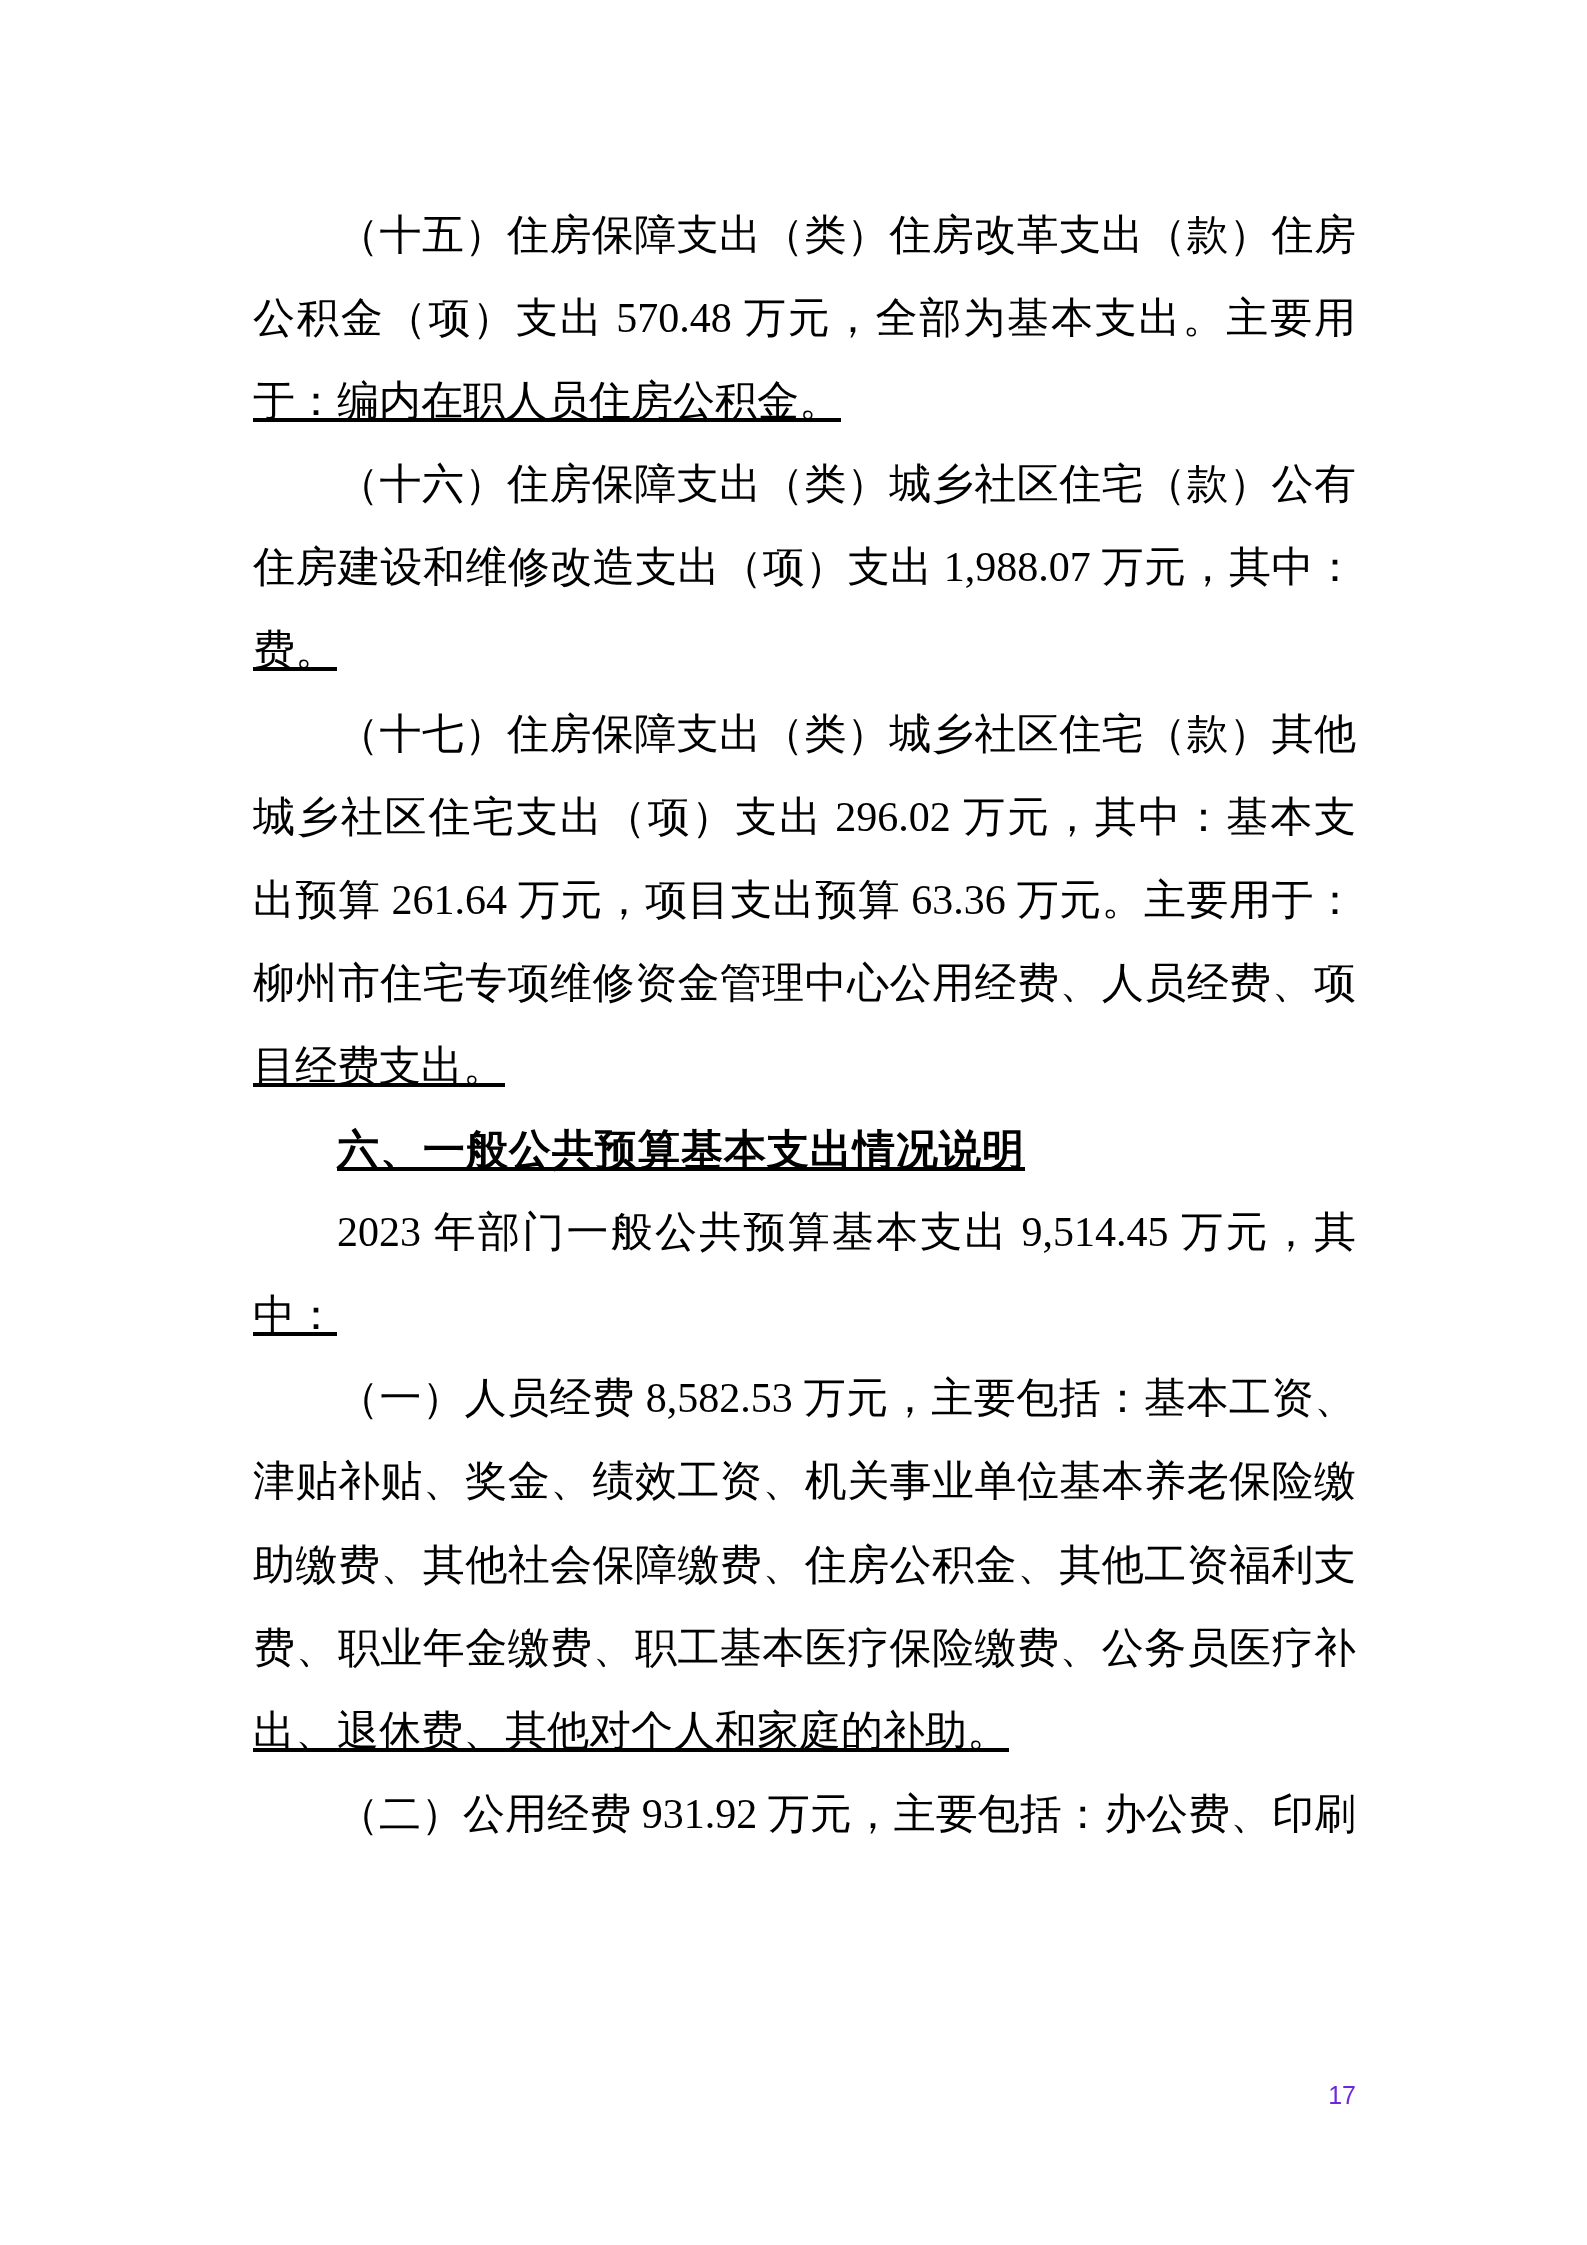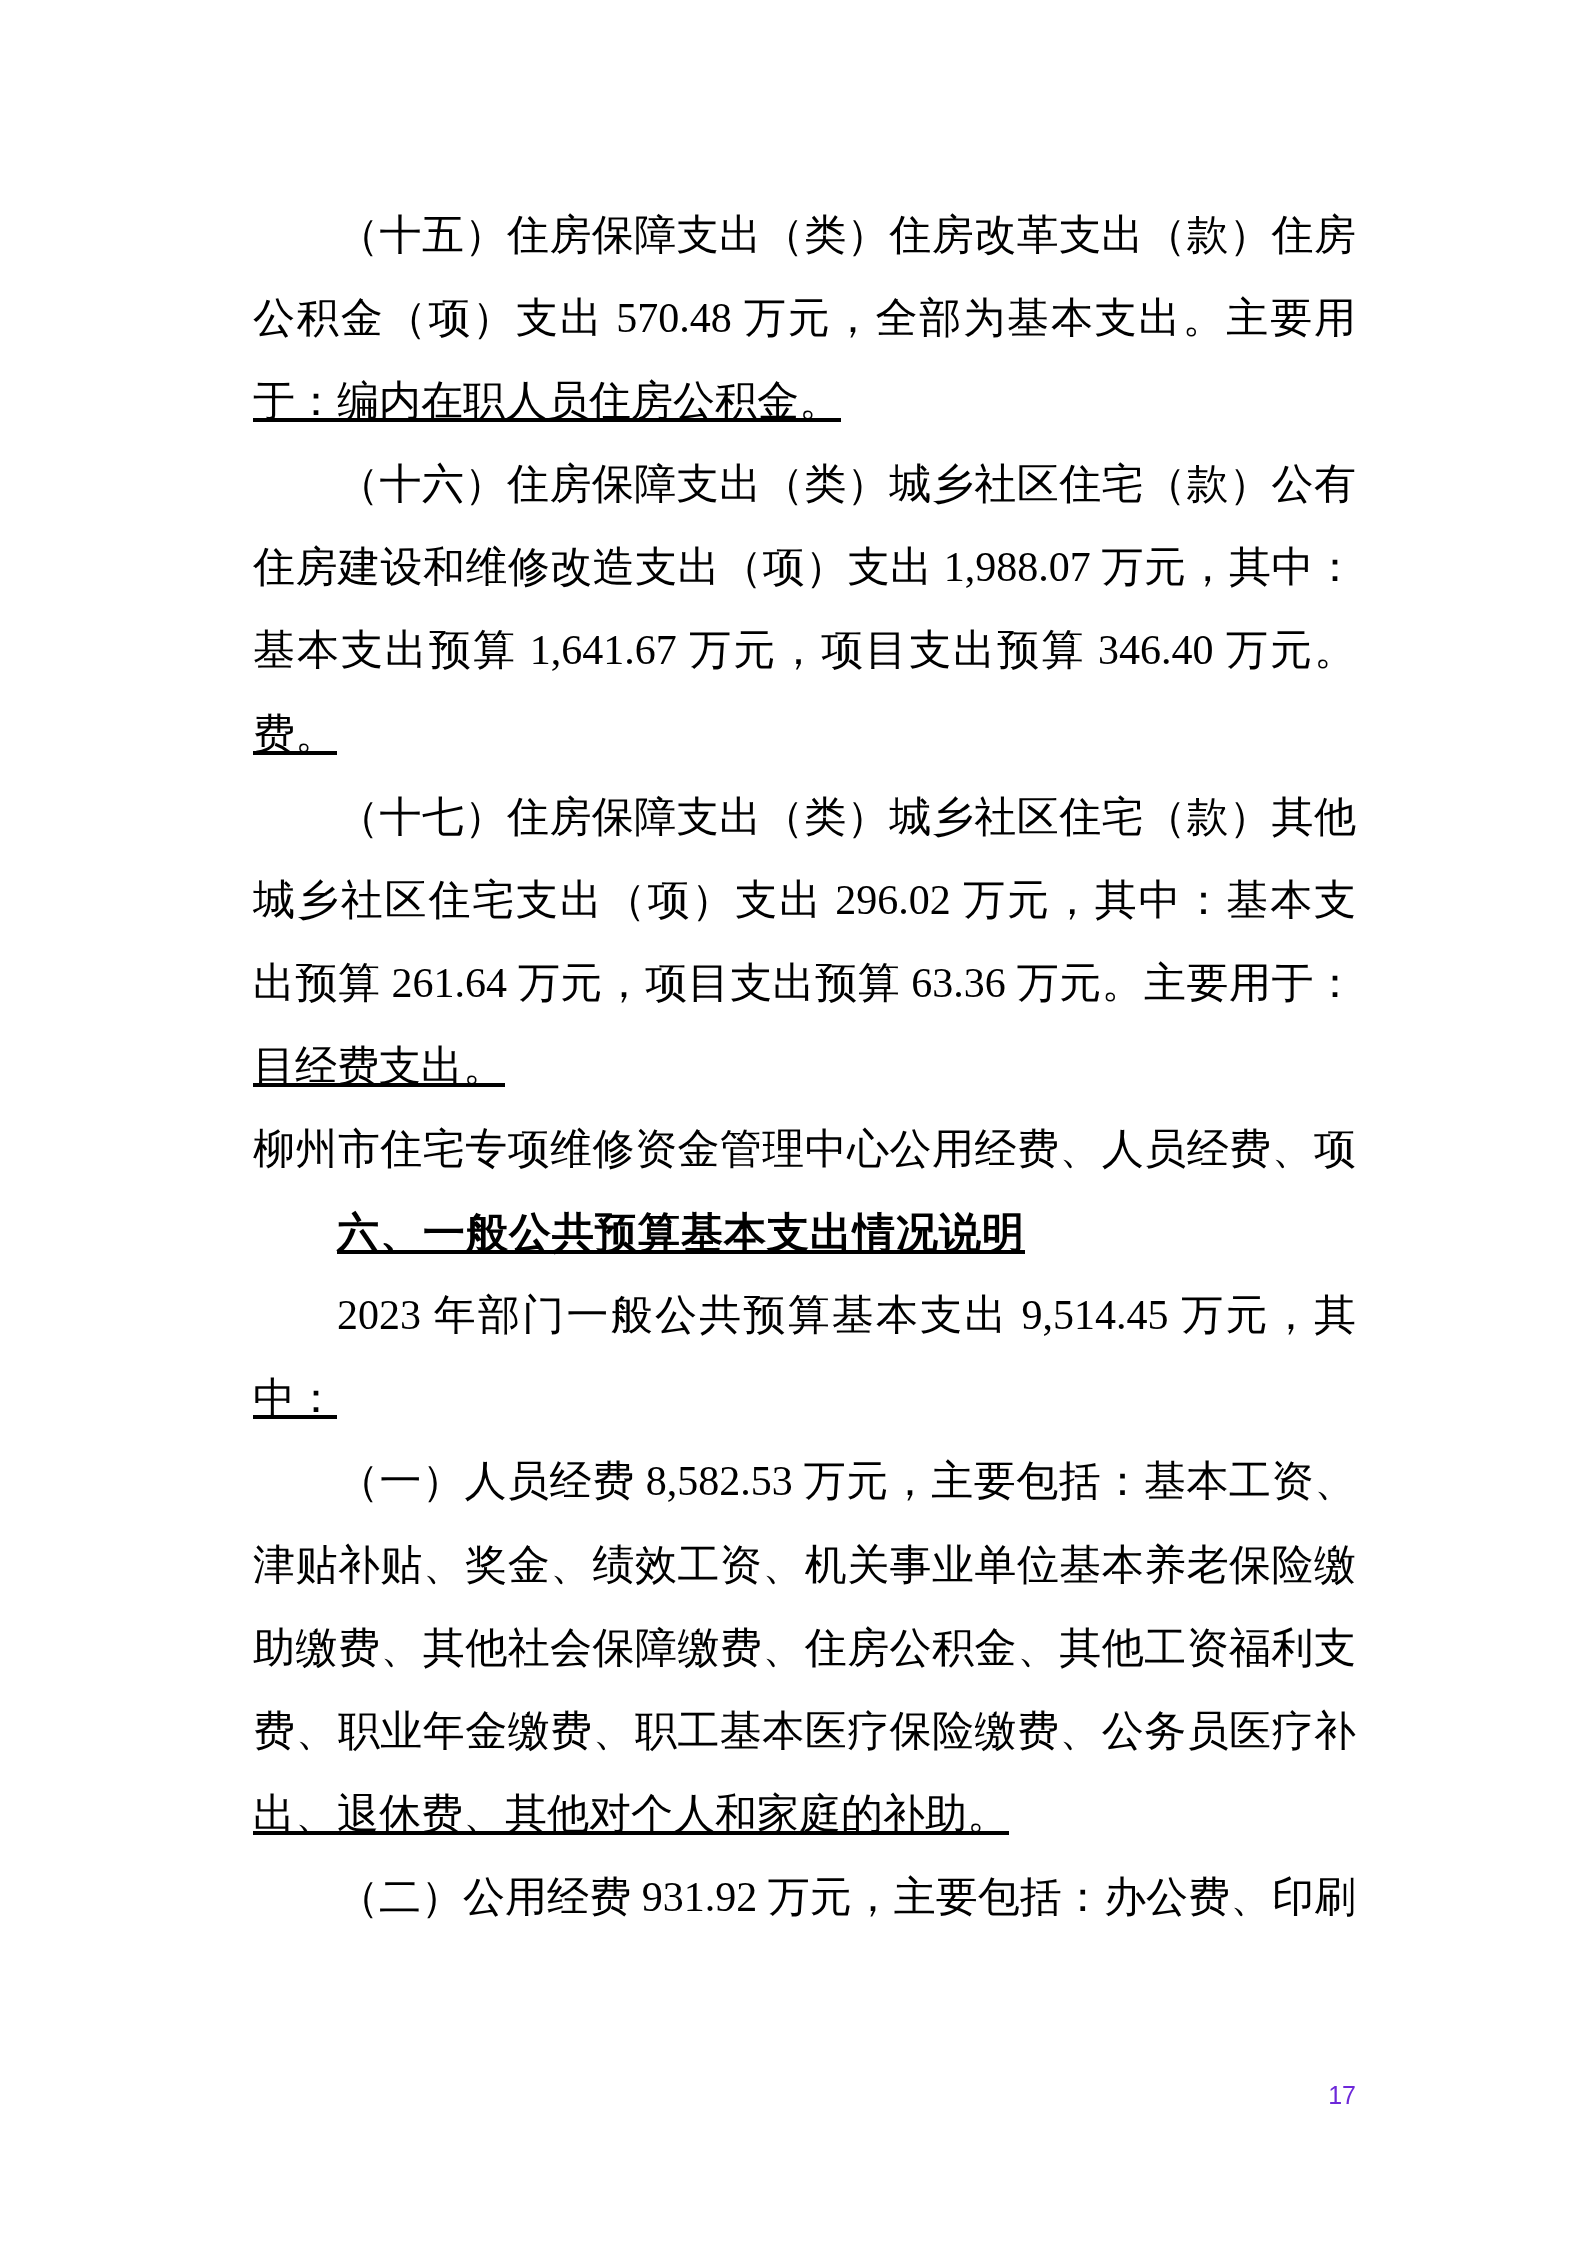--- a/index.html
+++ b/index.html
@@ -65,27 +65,26 @@
 </head>
 <body>
 
 <div class="page">
   <div class="text-block" id="text-block">
       <div class="line indent">（十五）住房保障支出（类）住房改革支出（款）住房</div>
       <div class="line">公积金（项）支出 570.48 万元，全部为基本支出。主要用</div>
       <div class="line no-justify">于：编内在职人员住房公积金。</div>
       <div class="line indent">（十六）住房保障支出（类）城乡社区住宅（款）公有</div>
       <div class="line">住房建设和维修改造支出（项）支出 1,988.07 万元，其中：</div>
-      <div class="line">基本支出预算 1,641.67 万元，项目支出预算 346.40 万元。</div>
       <div class="line no-justify">费。</div>
       <div class="line indent">（十七）住房保障支出（类）城乡社区住宅（款）其他</div>
       <div class="line">城乡社区住宅支出（项）支出 296.02 万元，其中：基本支</div>
       <div class="line">出预算 261.64 万元，项目支出预算 63.36 万元。主要用于：</div>
+      <div class="line">柳州市住宅专项维修资金管理中心公用经费、人员经费、项</div>
       <div class="line no-justify">目经费支出。</div>
-      <div class="line">柳州市住宅专项维修资金管理中心公用经费、人员经费、项</div>
       <div class="line indent no-justify heading">六、一般公共预算基本支出情况说明</div>
       <div class="line indent">2023 年部门一般公共预算基本支出 9,514.45 万元，其</div>
       <div class="line no-justify">中：</div>
       <div class="line indent">（一）人员经费 8,582.53 万元，主要包括：基本工资、</div>
       <div class="line">津贴补贴、奖金、绩效工资、机关事业单位基本养老保险缴</div>
       <div class="line">助缴费、其他社会保障缴费、住房公积金、其他工资福利支</div>
       <div class="line">费、职业年金缴费、职工基本医疗保险缴费、公务员医疗补</div>
       <div class="line no-justify">出、退休费、其他对个人和家庭的补助。</div>
       <div class="line indent">（二）公用经费 931.92 万元，主要包括：办公费、印刷</div>
     </div>

